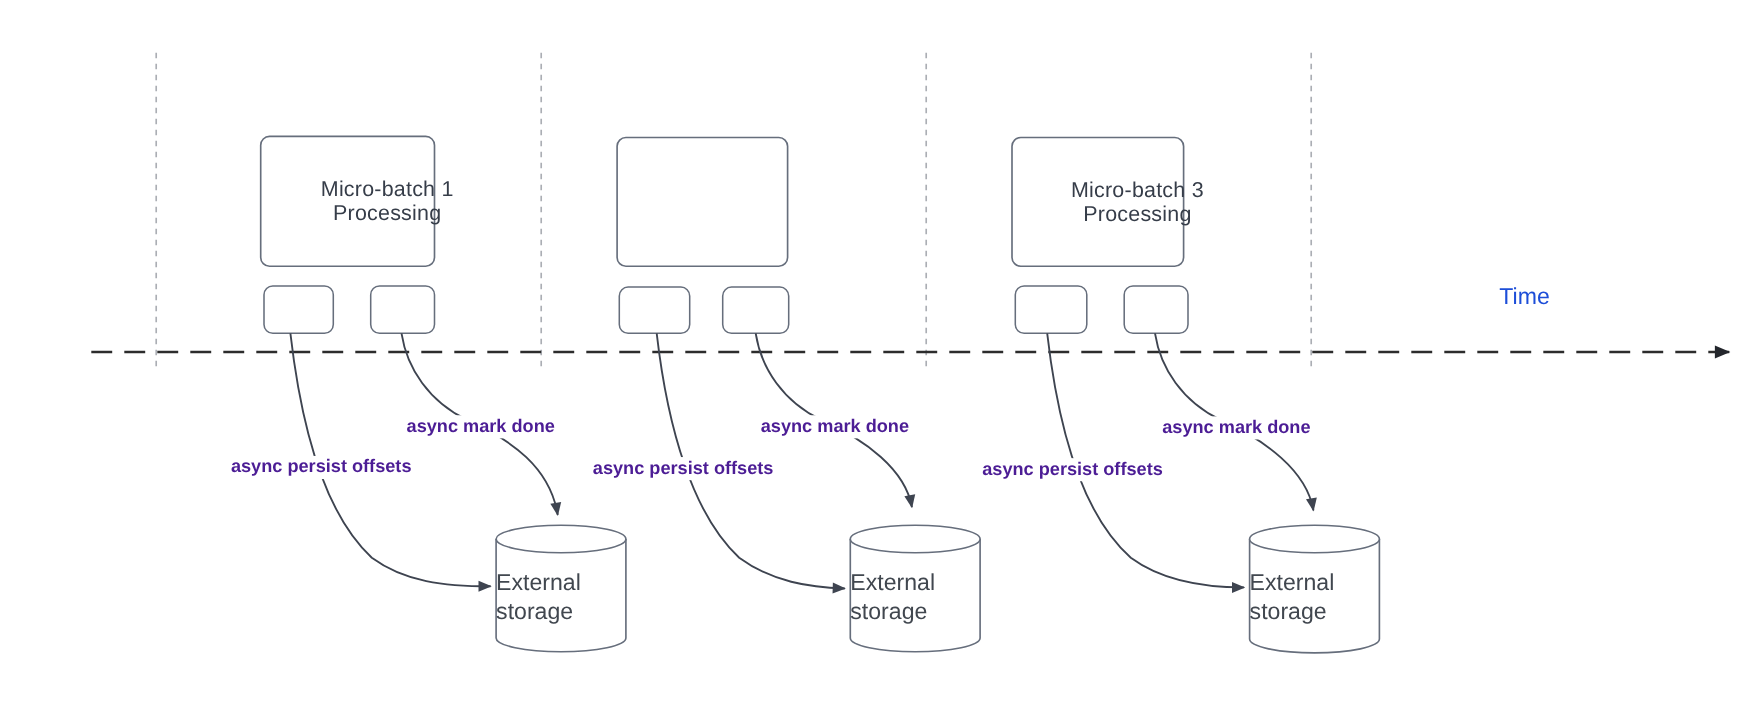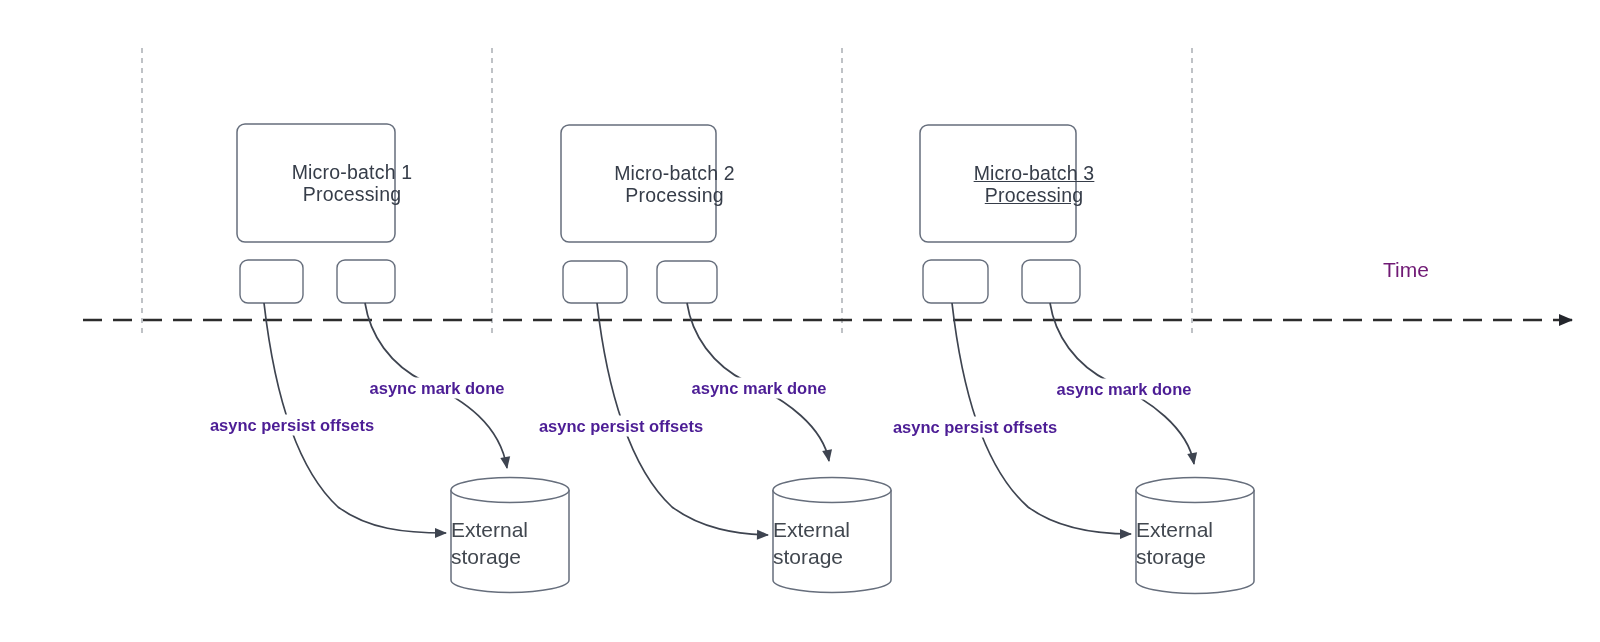--- a/index.html
+++ b/index.html
@@ -37,23 +37,22 @@
   .storage-label {
     width: 118px;
     text-align: left;
     font-size: 21px;
     line-height: 27px;
     color: #41474f;
   }
   .time-label {
     transform: translate(-50%, -50%);
     font-size: 21px;
-    color: #701a75;
+    color: #1d4ed8;
     white-space: nowrap;
-    margin-left: 20px;
   }
 </style>
 </head>
 <body>
 
 <div id="canvas">
 
   <svg width="1600" height="642" viewBox="0 0 1600 642">
     <defs>
       <marker id="ah" markerUnits="userSpaceOnUse" markerWidth="14" markerHeight="12" viewBox="0 0 14 12" refX="12" refY="6" orient="auto">
@@ -104,22 +103,21 @@
       <path d="M952,303 C962,390 984,468 1028,507 C1058,529 1096,534 1131,534" fill="none" stroke="#3e4450" stroke-width="1.7" marker-end="url(#ah)"></path>
       <path d="M1050,303 C1055,335 1075,365 1110,382 C1150,400 1188,428 1194,464" fill="none" stroke="#3e4450" stroke-width="1.7" marker-end="url(#ah)"></path>
       <g>
         <path d="M1136,490 L1136,581 A59,12.5 0 0 0 1254,581 L1254,490" fill="#ffffff" stroke="#666e7c" stroke-width="1.5"></path>
         <ellipse cx="1195" cy="490" rx="59" ry="12.5" fill="#ffffff" stroke="#666e7c" stroke-width="1.5"></ellipse>
       </g>
     </g>
   </svg>
 
   <div class="overlay box-title" style="left:237px; top:124px; width:158px; height:118px;">Micro-batch 1 Processing</div>
-  <div class="overlay box-title" style="left:561px; top:125px; width:155px; height:117px;">Micro-batch 2 Processing</div>
-  <div class="overlay box-title" style="left:920px; top:125px; width:156px; height:117px;text-decoration:underline;">Micro-batch 3 Processing</div>
+  <div class="overlay box-title" style="left:920px; top:125px; width:156px; height:117px;">Micro-batch 3 Processing</div>
 
   <div class="overlay async-label" style="left:292px; top:425px;">async persist offsets</div>
   <div class="overlay async-label" style="left:437px; top:388px;">async mark done</div>
 
   <div class="overlay async-label" style="left:621px; top:426px;">async persist offsets</div>
   <div class="overlay async-label" style="left:759px; top:388px;">async mark done</div>
 
   <div class="overlay async-label" style="left:975px; top:427px;">async persist offsets</div>
   <div class="overlay async-label" style="left:1124px; top:389px;">async mark done</div>
 

